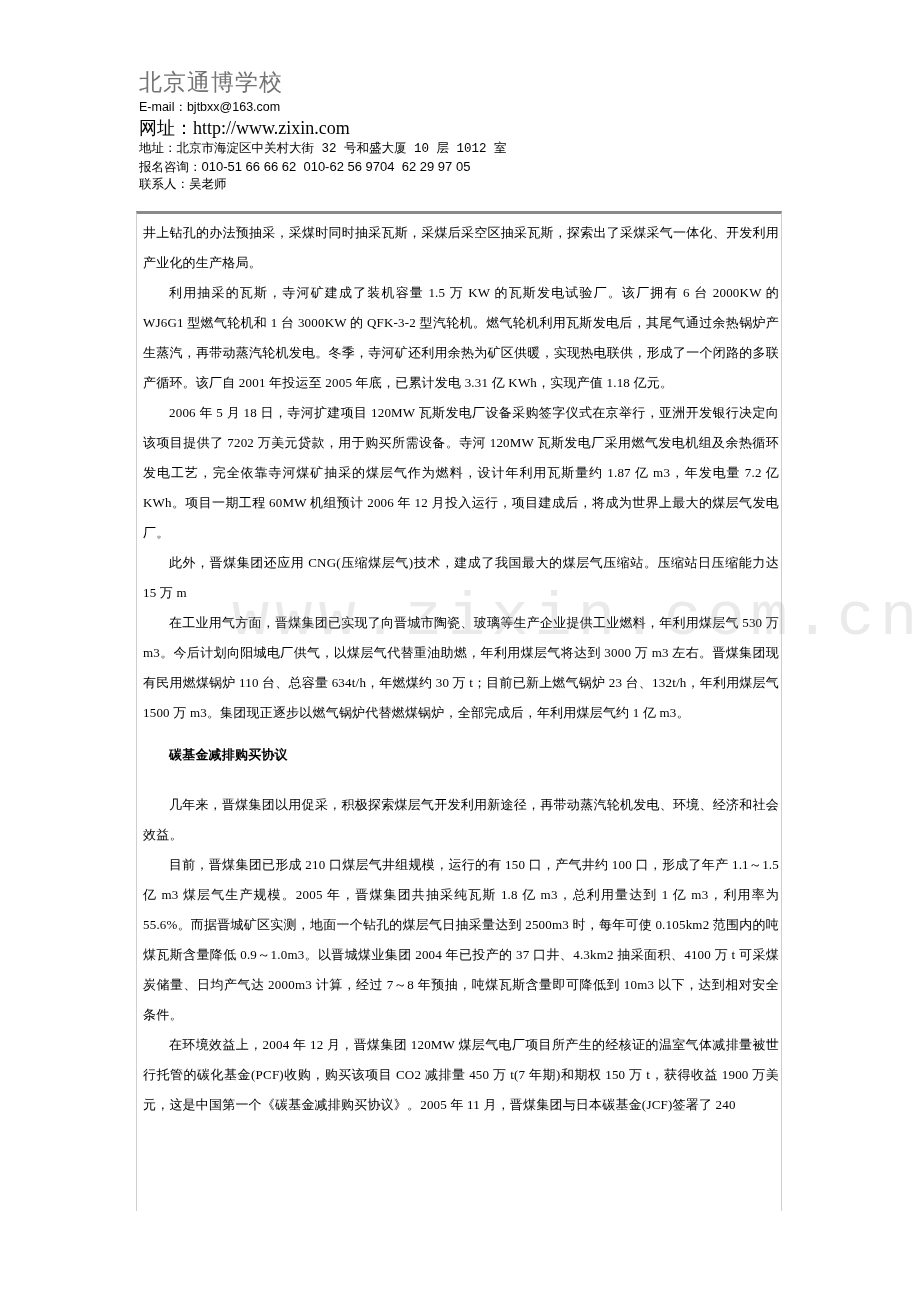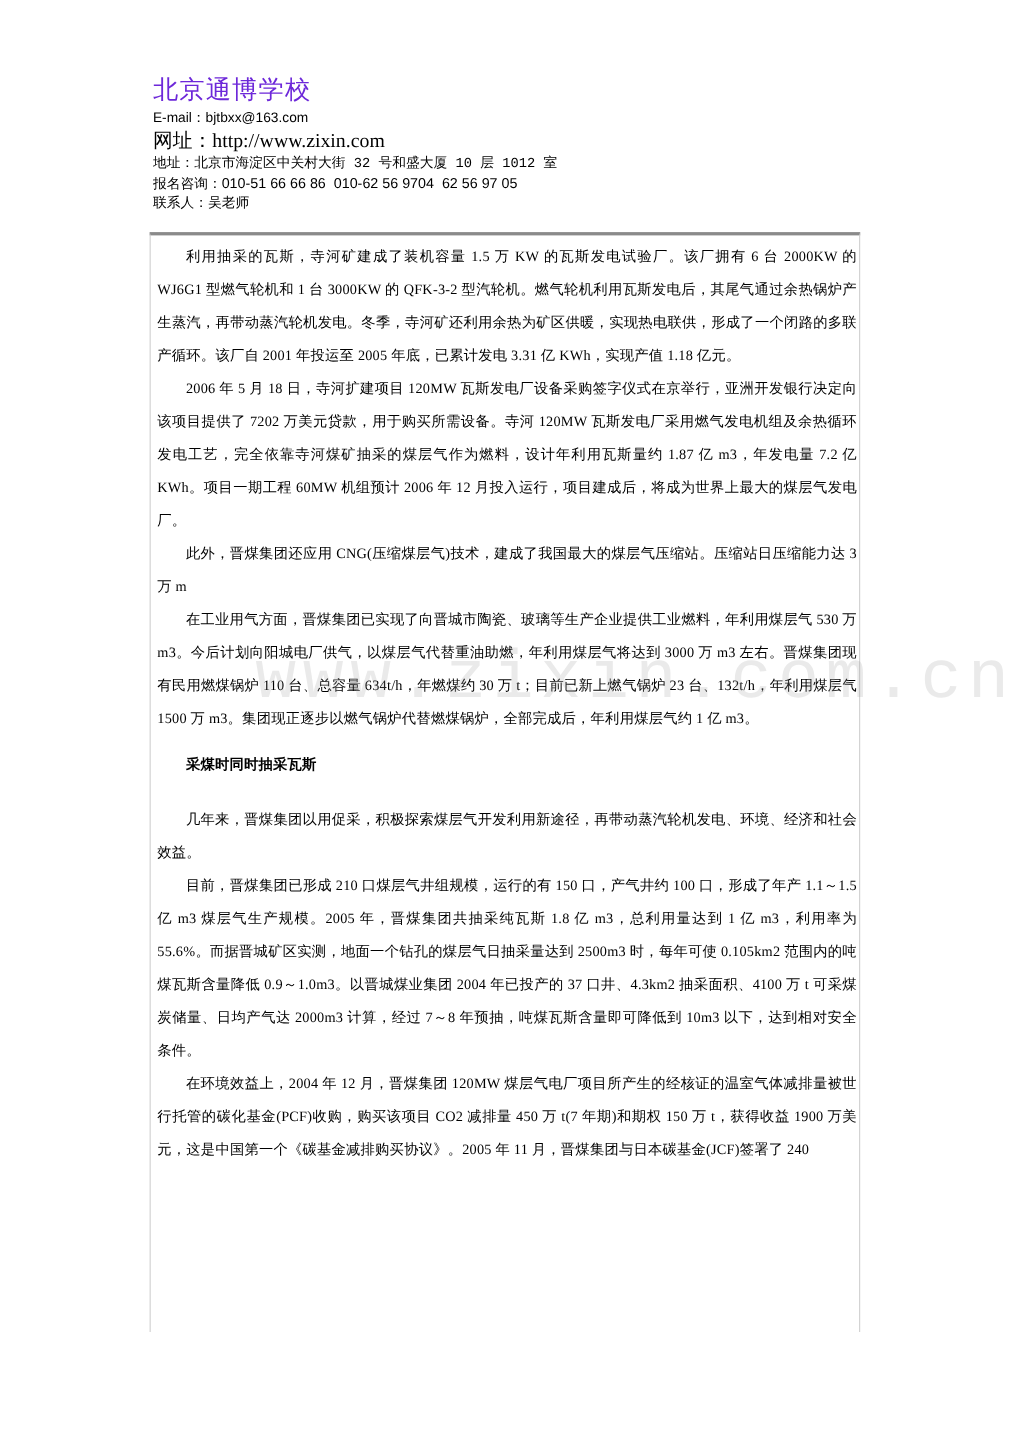--- a/index.html
+++ b/index.html
@@ -15,21 +15,21 @@
       font-family: "DejaVu Serif", "Liberation Serif", serif;
       color: #000;
     }
     .header {
       position: absolute;
       left: 139px;
       top: 66px;
     }
     .school-name {
       font-family: "DejaVu Sans", "Liberation Sans", sans-serif;
-      color: #6d28d9;
+      color: #737373;
       font-size: 23px;
       line-height: 32px;
       letter-spacing: 1px;
       font-weight: normal;
     }
     .email-line {
       font-family: Liberation Sans, sans-serif;
       font-size: 12.5px;
       line-height: 18px;
       margin-top: 0px;
@@ -107,33 +107,34 @@
   <div class="email-line">
     <span>E-mail：</span><span>bjtbxx@163.com</span>
   </div>
   <div class="web-line">
     <span>网址：</span><span>http://www.zixin.com</span>
   </div>
   <div class="addr-line">
     <span>地址：</span><span>北京市海淀区中关村大街 32 号和盛大厦 10 层 1012 室</span>
   </div>
   <div class="phone-line">
-    <span>报名咨询：</span><span class="phone-nums" style="white-space:pre;">010-51 66 66 86  010-62 56 9704  62 56 97 05</span>
+    <span>报名咨询：</span><span class="phone-nums" style="white-space:pre;">010-51 66 66 62  010-62 56 9704  62 29 97 05</span>
   </div>
   <div class="contact-person">
     <span>联系人：</span><span>吴老师</span>
   </div>
 </div>
 
 <div class="content-box">
   <div class="content-inner">
+    <p>井上钻孔的办法预抽采，采煤时同时抽采瓦斯，采煤后采空区抽采瓦斯，探索出了采煤采气一体化、开发利用产业化的生产格局。</p>
     <p class="indent">利用抽采的瓦斯，寺河矿建成了装机容量 1.5 万 KW 的瓦斯发电试验厂。该厂拥有 6 台 2000KW 的 WJ6G1 型燃气轮机和 1 台 3000KW 的 QFK-3-2 型汽轮机。燃气轮机利用瓦斯发电后，其尾气通过余热锅炉产生蒸汽，再带动蒸汽轮机发电。冬季，寺河矿还利用余热为矿区供暖，实现热电联供，形成了一个闭路的多联产循环。该厂自 2001 年投运至 2005 年底，已累计发电 3.31 亿 KWh，实现产值 1.18 亿元。</p>
     <p class="indent">2006 年 5 月 18 日，寺河扩建项目 120MW 瓦斯发电厂设备采购签字仪式在京举行，亚洲开发银行决定向该项目提供了 7202 万美元贷款，用于购买所需设备。寺河 120MW 瓦斯发电厂采用燃气发电机组及余热循环发电工艺，完全依靠寺河煤矿抽采的煤层气作为燃料，设计年利用瓦斯量约 1.87 亿 m3，年发电量 7.2 亿 KWh。项目一期工程 60MW 机组预计 2006 年 12 月投入运行，项目建成后，将成为世界上最大的煤层气发电厂。</p>
-    <p class="indent">此外，晋煤集团还应用 CNG(压缩煤层气)技术，建成了我国最大的煤层气压缩站。压缩站日压缩能力达 3 万 m</p>
+    <p class="indent">此外，晋煤集团还应用 CNG(压缩煤层气)技术，建成了我国最大的煤层气压缩站。压缩站日压缩能力达 15 万 m</p>
     <p class="indent">在工业用气方面，晋煤集团已实现了向晋城市陶瓷、玻璃等生产企业提供工业燃料，年利用煤层气 530 万 m3。今后计划向阳城电厂供气，以煤层气代替重油助燃，年利用煤层气将达到 3000 万 m3 左右。晋煤集团现有民用燃煤锅炉 110 台、总容量 634t/h，年燃煤约 30 万 t；目前已新上燃气锅炉 23 台、132t/h，年利用煤层气 1500 万 m3。集团现正逐步以燃气锅炉代替燃煤锅炉，全部完成后，年利用煤层气约 1 亿 m3。</p>
-    <p class="section-title">采煤时同时抽采瓦斯</p>
+    <p class="section-title">碳基金减排购买协议</p>
     <p class="indent">几年来，晋煤集团以用促采，积极探索煤层气开发利用新途径，再带动蒸汽轮机发电、环境、经济和社会效益。</p>
     <p class="indent">目前，晋煤集团已形成 210 口煤层气井组规模，运行的有 150 口，产气井约 100 口，形成了年产 1.1～1.5 亿 m3 煤层气生产规模。2005 年，晋煤集团共抽采纯瓦斯 1.8 亿 m3，总利用量达到 1 亿 m3，利用率为 55.6%。而据晋城矿区实测，地面一个钻孔的煤层气日抽采量达到 2500m3 时，每年可使 0.105km2 范围内的吨煤瓦斯含量降低 0.9～1.0m3。以晋城煤业集团 2004 年已投产的 37 口井、4.3km2 抽采面积、4100 万 t 可采煤炭储量、日均产气达 2000m3 计算，经过 7～8 年预抽，吨煤瓦斯含量即可降低到 10m3 以下，达到相对安全条件。</p>
     <p class="indent">在环境效益上，2004 年 12 月，晋煤集团 120MW 煤层气电厂项目所产生的经核证的温室气体减排量被世行托管的碳化基金(PCF)收购，购买该项目 CO2 减排量 450 万 t(7 年期)和期权 150 万 t，获得收益 1900 万美元，这是中国第一个《碳基金减排购买协议》。2005 年 11 月，晋煤集团与日本碳基金(JCF)签署了 240</p>
   </div>
 </div>
 
 <div class="watermark">www.zixin.com.cn</div>
 
 </body></html>

